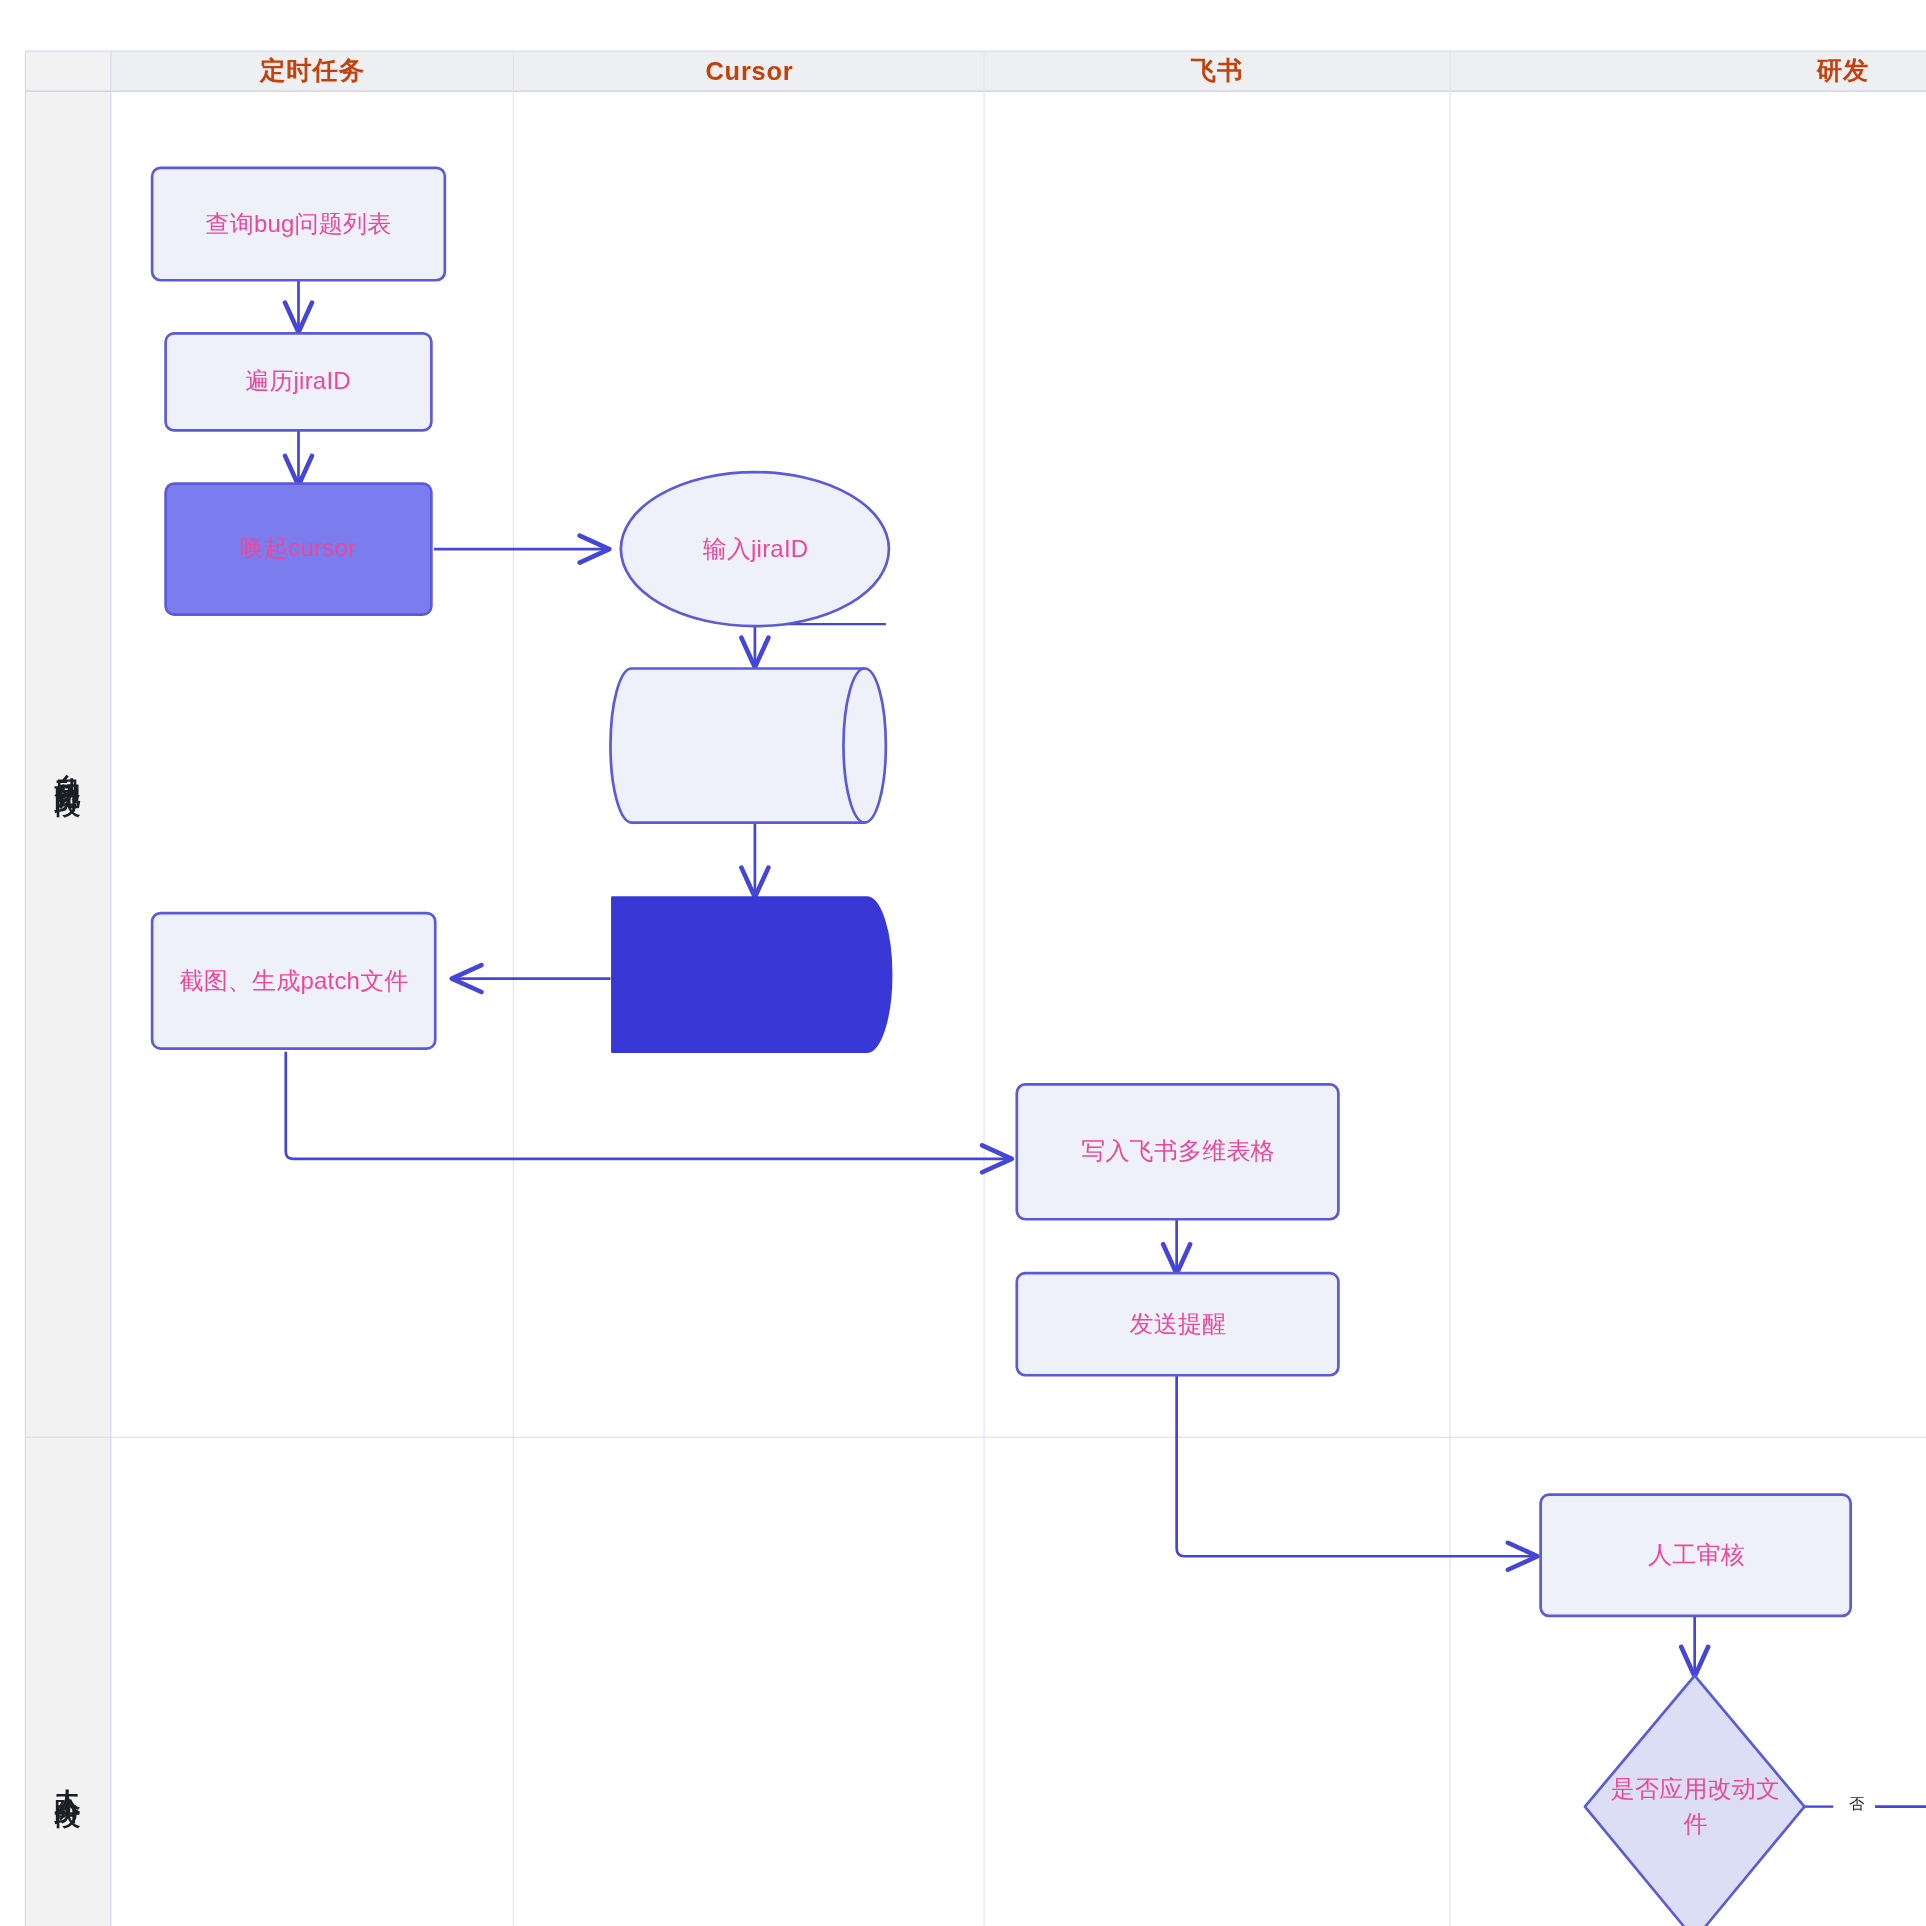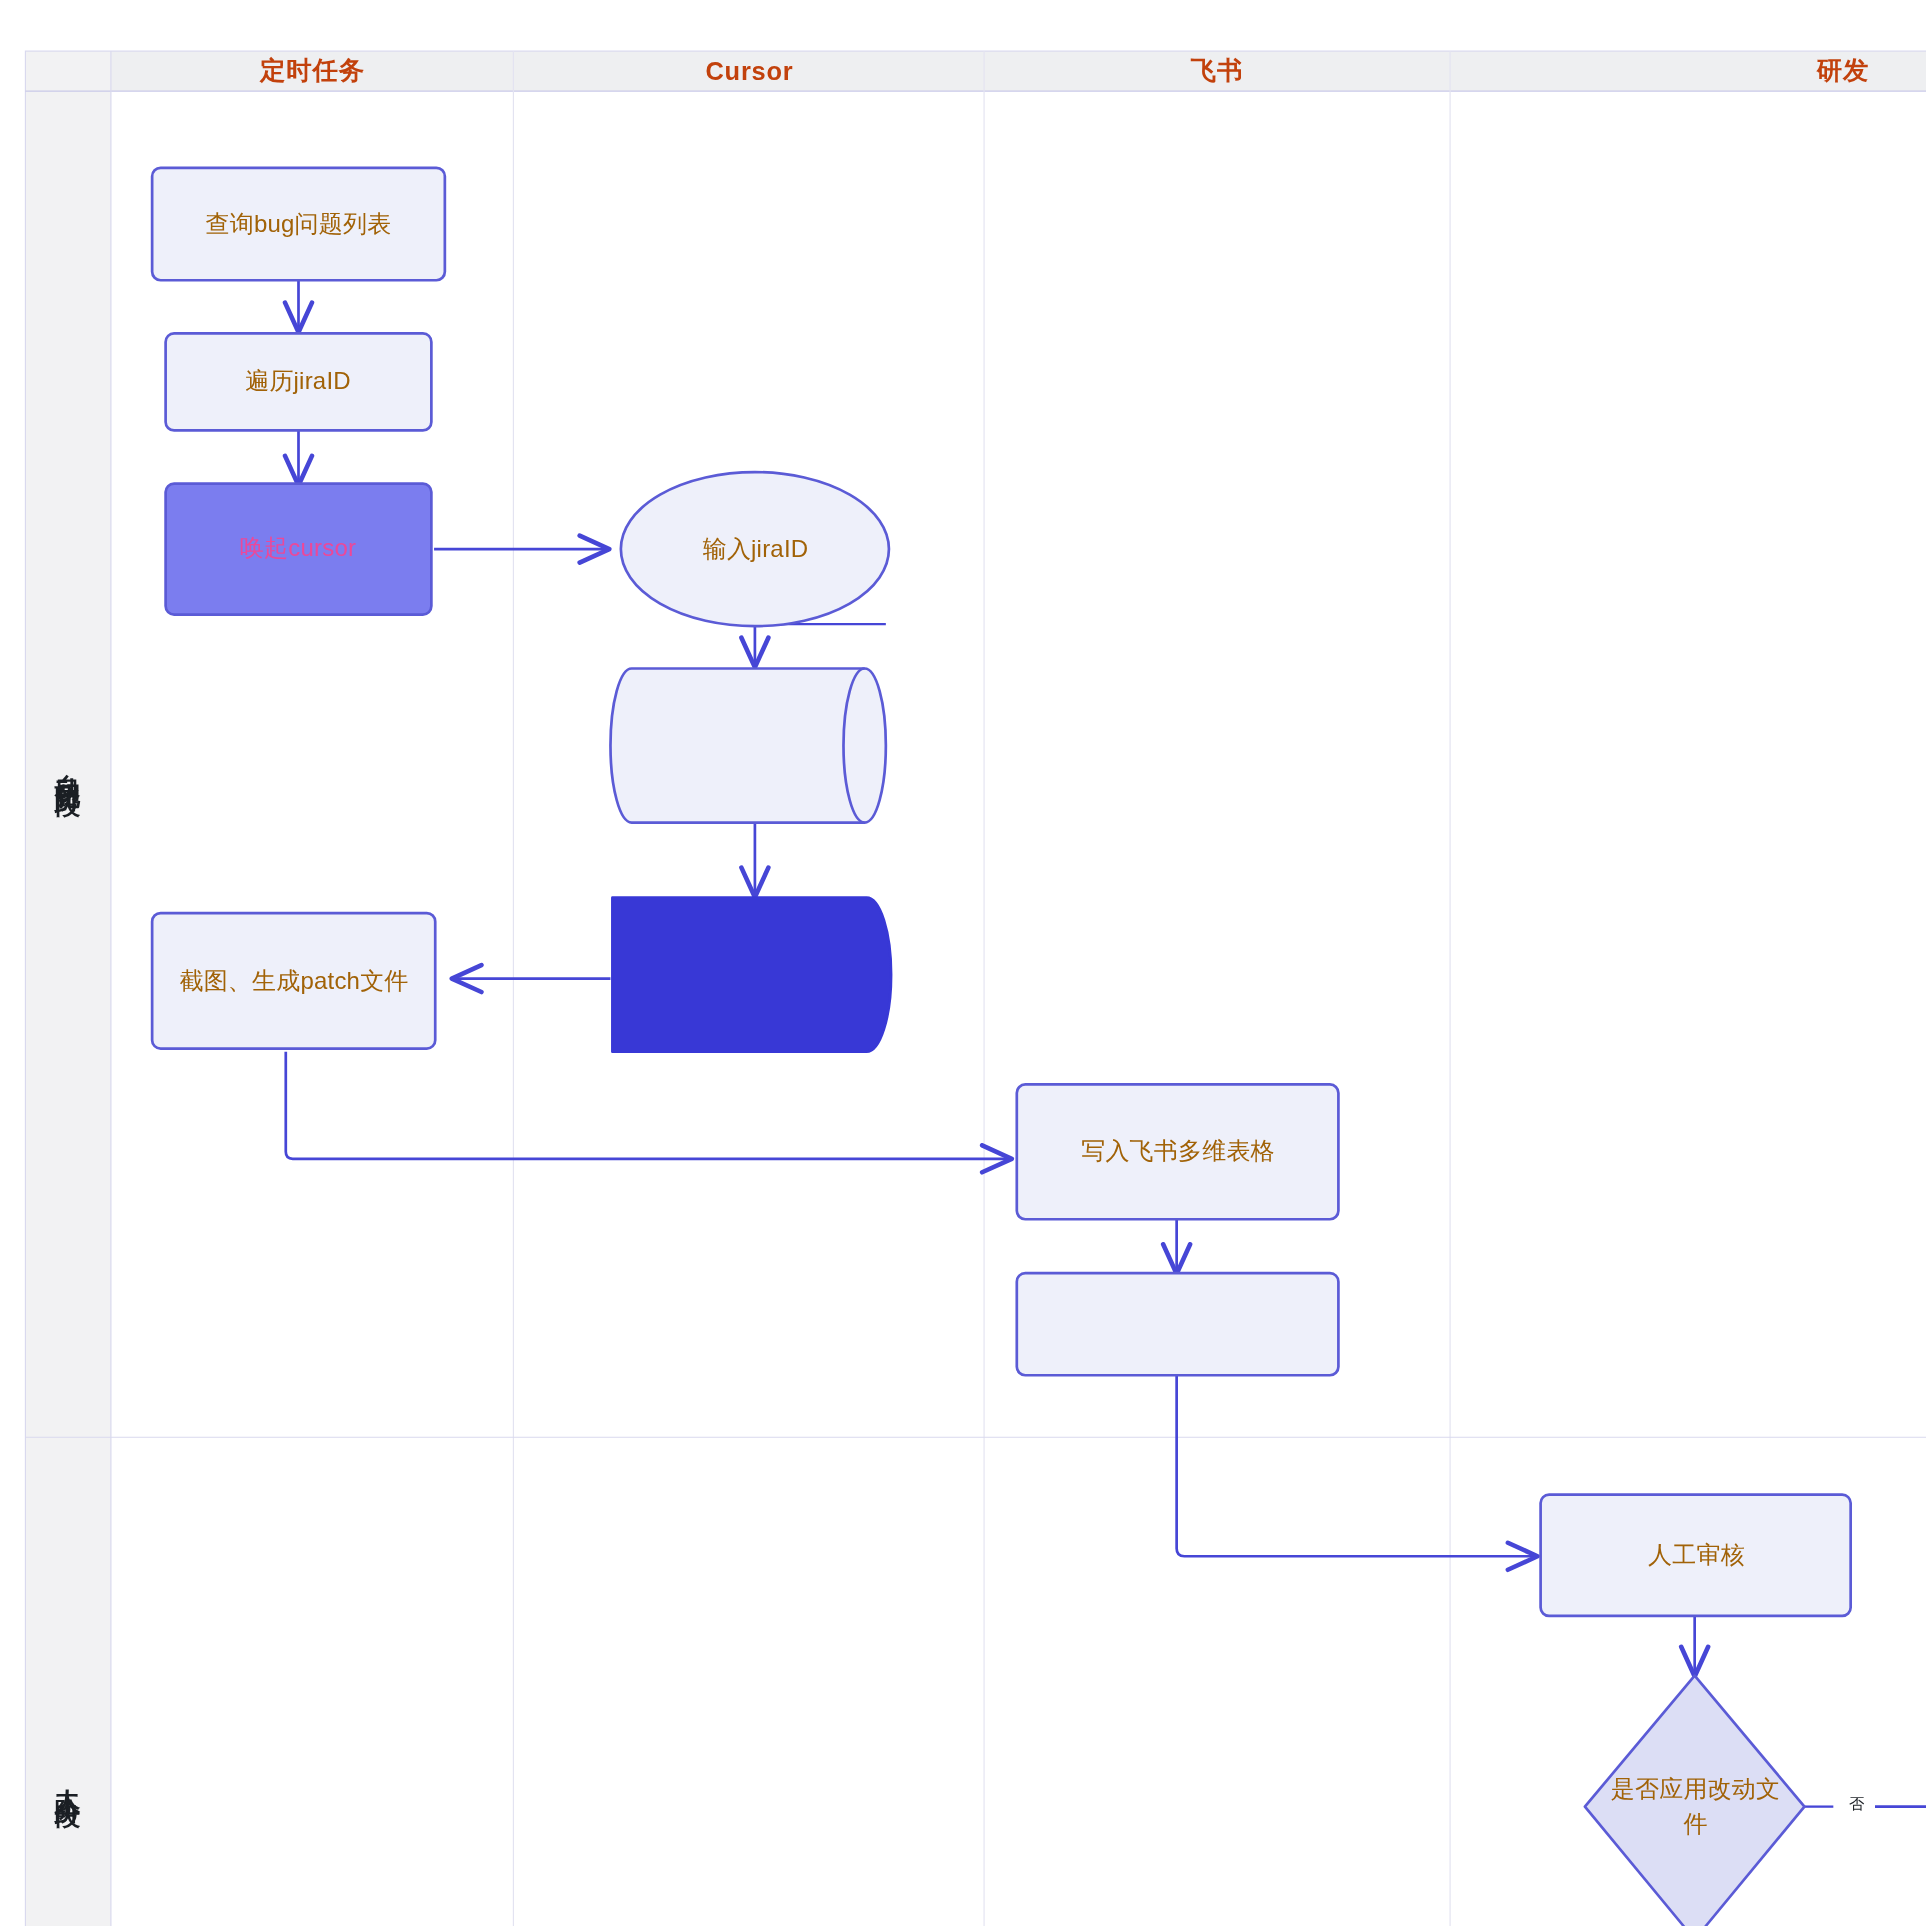--- a/index.html
+++ b/index.html
@@ -26,21 +26,21 @@
     width: 2262px;
     height: 2177px;
   }
   .node-label {
     position: absolute;
     display: flex;
     align-items: center;
     justify-content: center;
     text-align: center;
     line-height: 1.42;
-    color: #a16207;
+    color: #ec4899;
     font-size: 24px;
     letter-spacing: 0.2px;
     pointer-events: none;
     white-space: pre-line;
   }
   .node-label.on-fill { color: #ec4899; }
   .lane-header-label {
     position: absolute;
     display: flex;
     align-items: center;
@@ -172,19 +172,20 @@
 
   <div class="lane-side-label" style="left:25.4px; top:91px; width:86px; height:1346px;">自动化阶段</div>
   <div class="lane-side-label" style="left:25.4px; top:1437px; width:86px; height:683px;">人工阶段</div>
 
   <div class="node-label" style="left:160px; top:168px; width:277px; height:112px;">查询bug问题列表</div>
   <div class="node-label" style="left:169px; top:333px; width:258px; height:97px;">遍历jiraID</div>
   <div class="node-label on-fill" style="left:169px; top:483px; width:258px; height:131px;">唤起cursor</div>
   <div class="node-label" style="left:632px; top:507px; width:247px; height:85px;">输入jiraID</div>
   <div class="node-label" style="left:158px; top:913px; width:272px; height:136px;">截图、生成patch文件</div>
   <div class="node-label" style="left:1025px; top:1084px; width:306px; height:135px;">写入飞书多维表格</div>
+  <div class="node-label" style="left:1025px; top:1273px; width:306px; height:102px;">发送提醒</div>
   <div class="node-label" style="left:1547px; top:1495px; width:299px; height:121px;">人工审核</div>
   <div class="node-label" style="left:1601px; top:1745px; width:189px; height:123px;">是否应用改动文件</div>
 
   <div class="edge-label" style="left:1838px; top:1793px; width:31px;">否</div>
 
 </div>
 
 
 </body></html>

